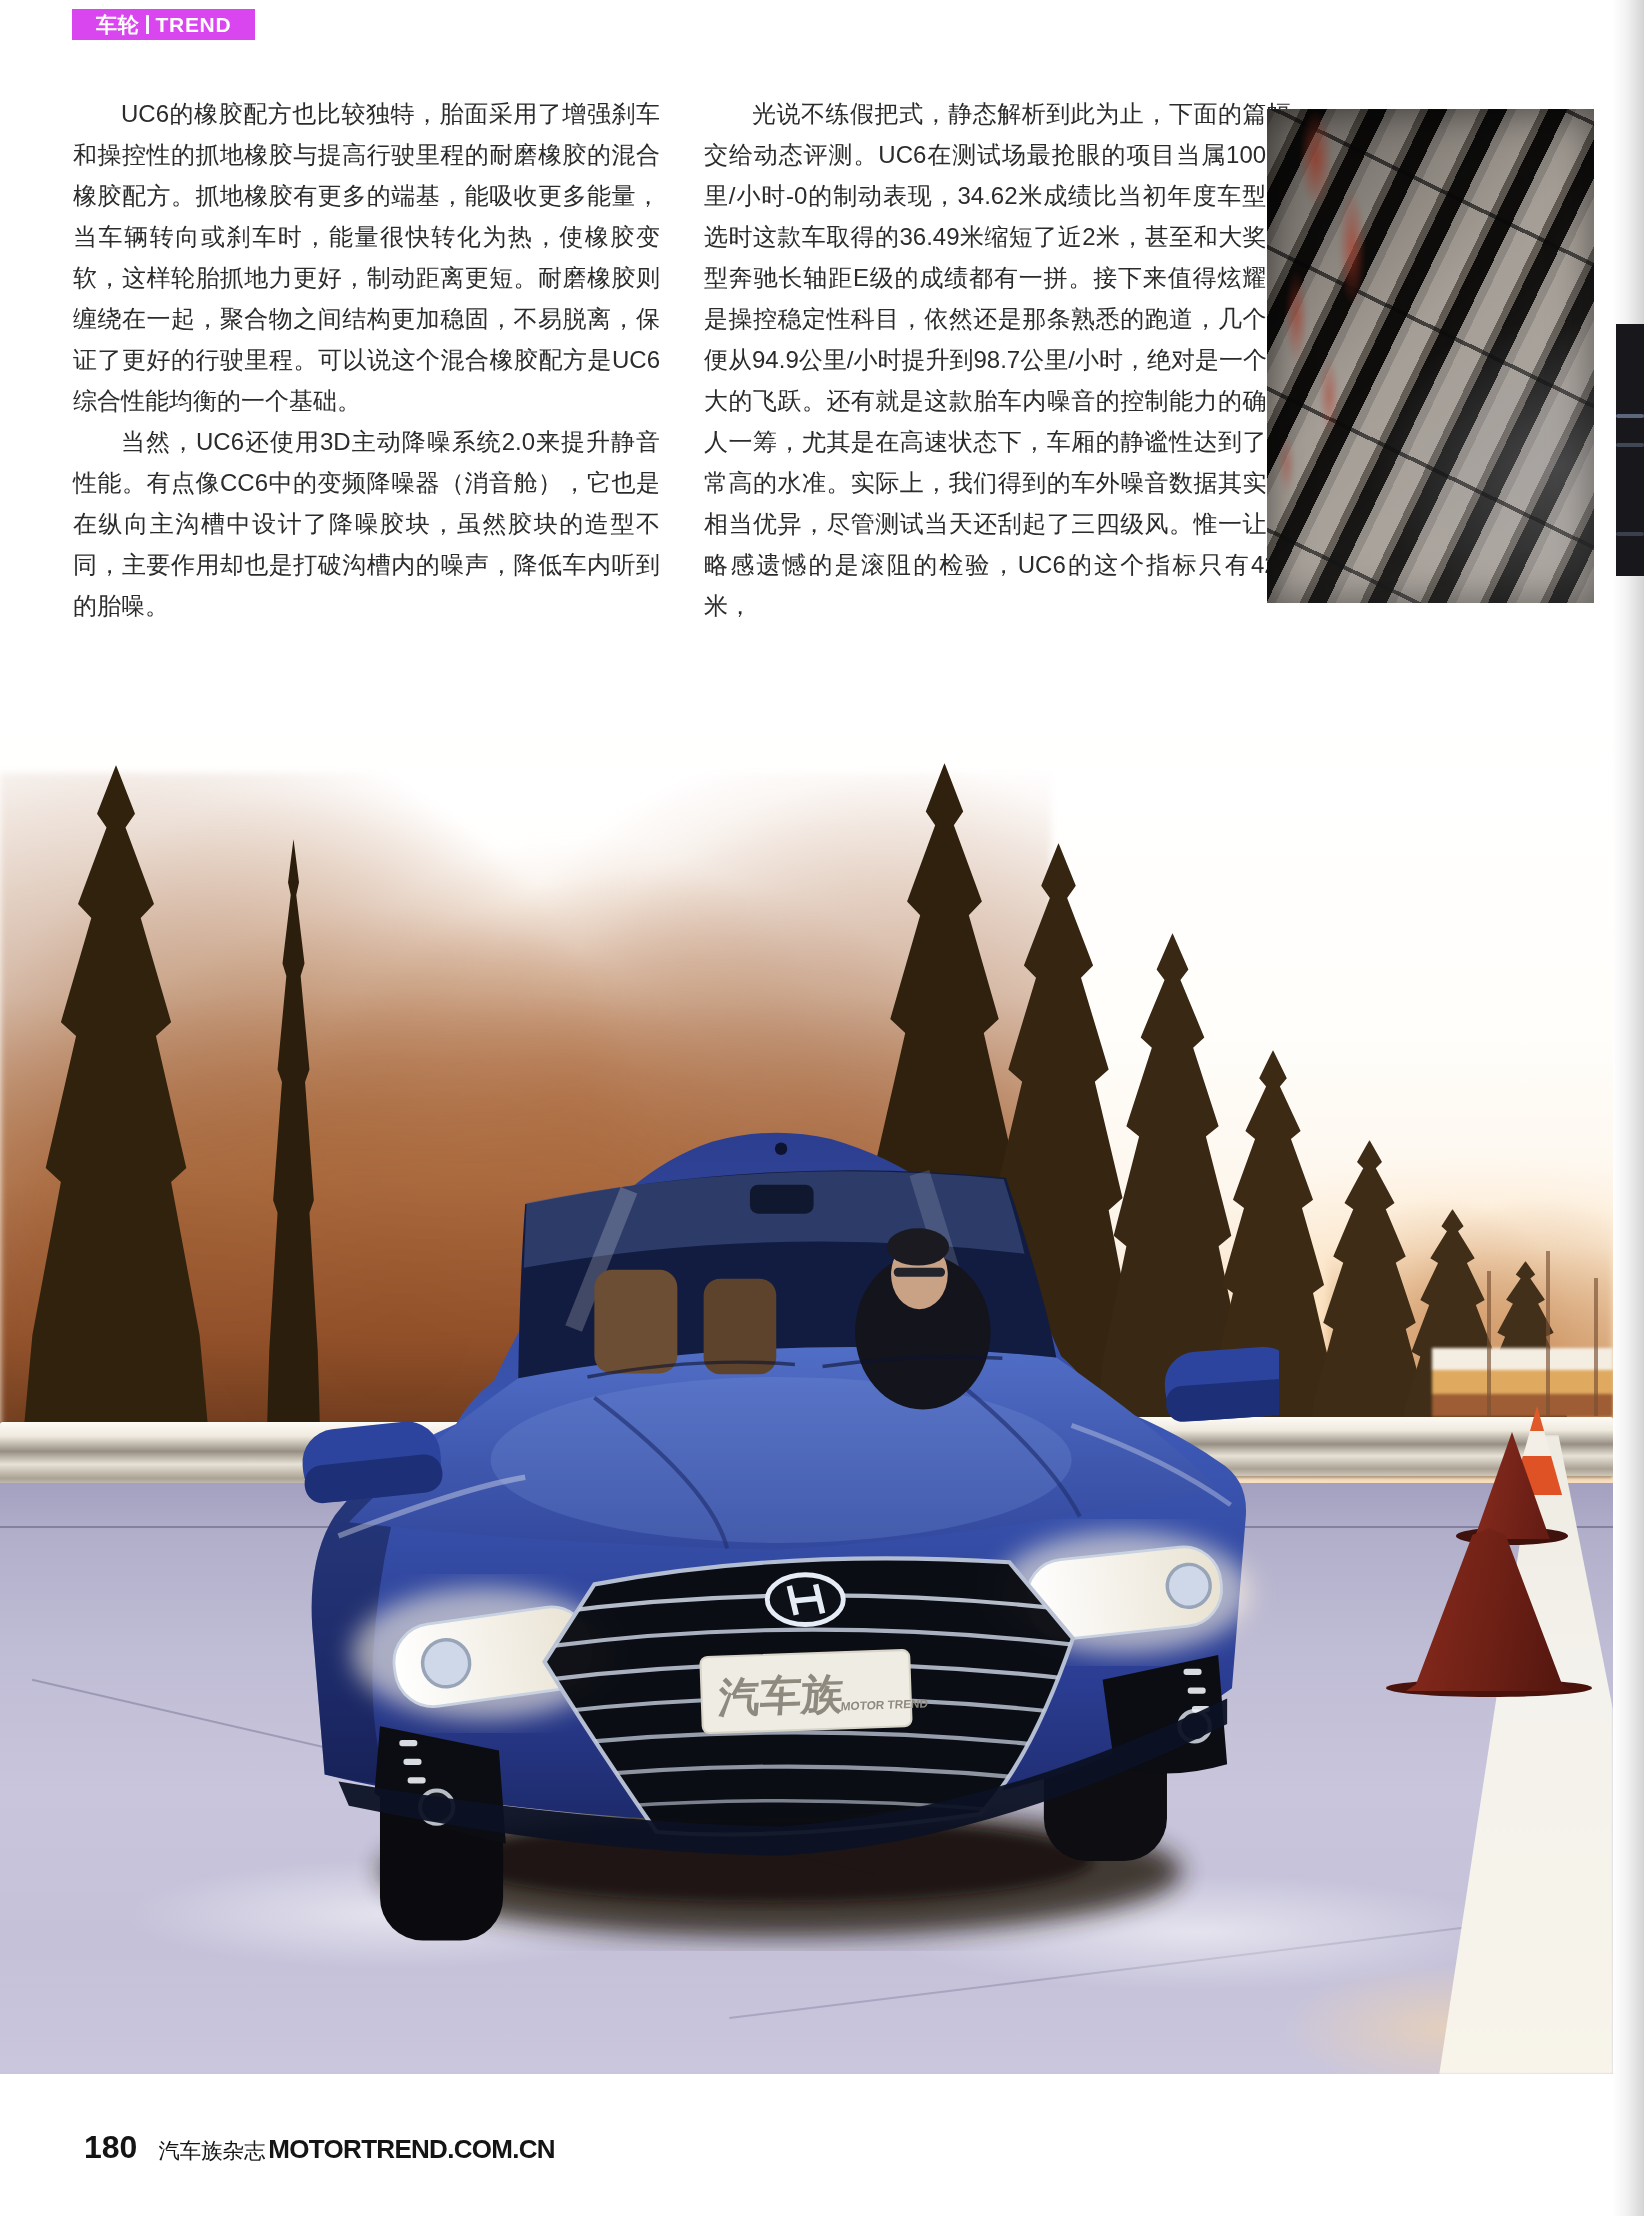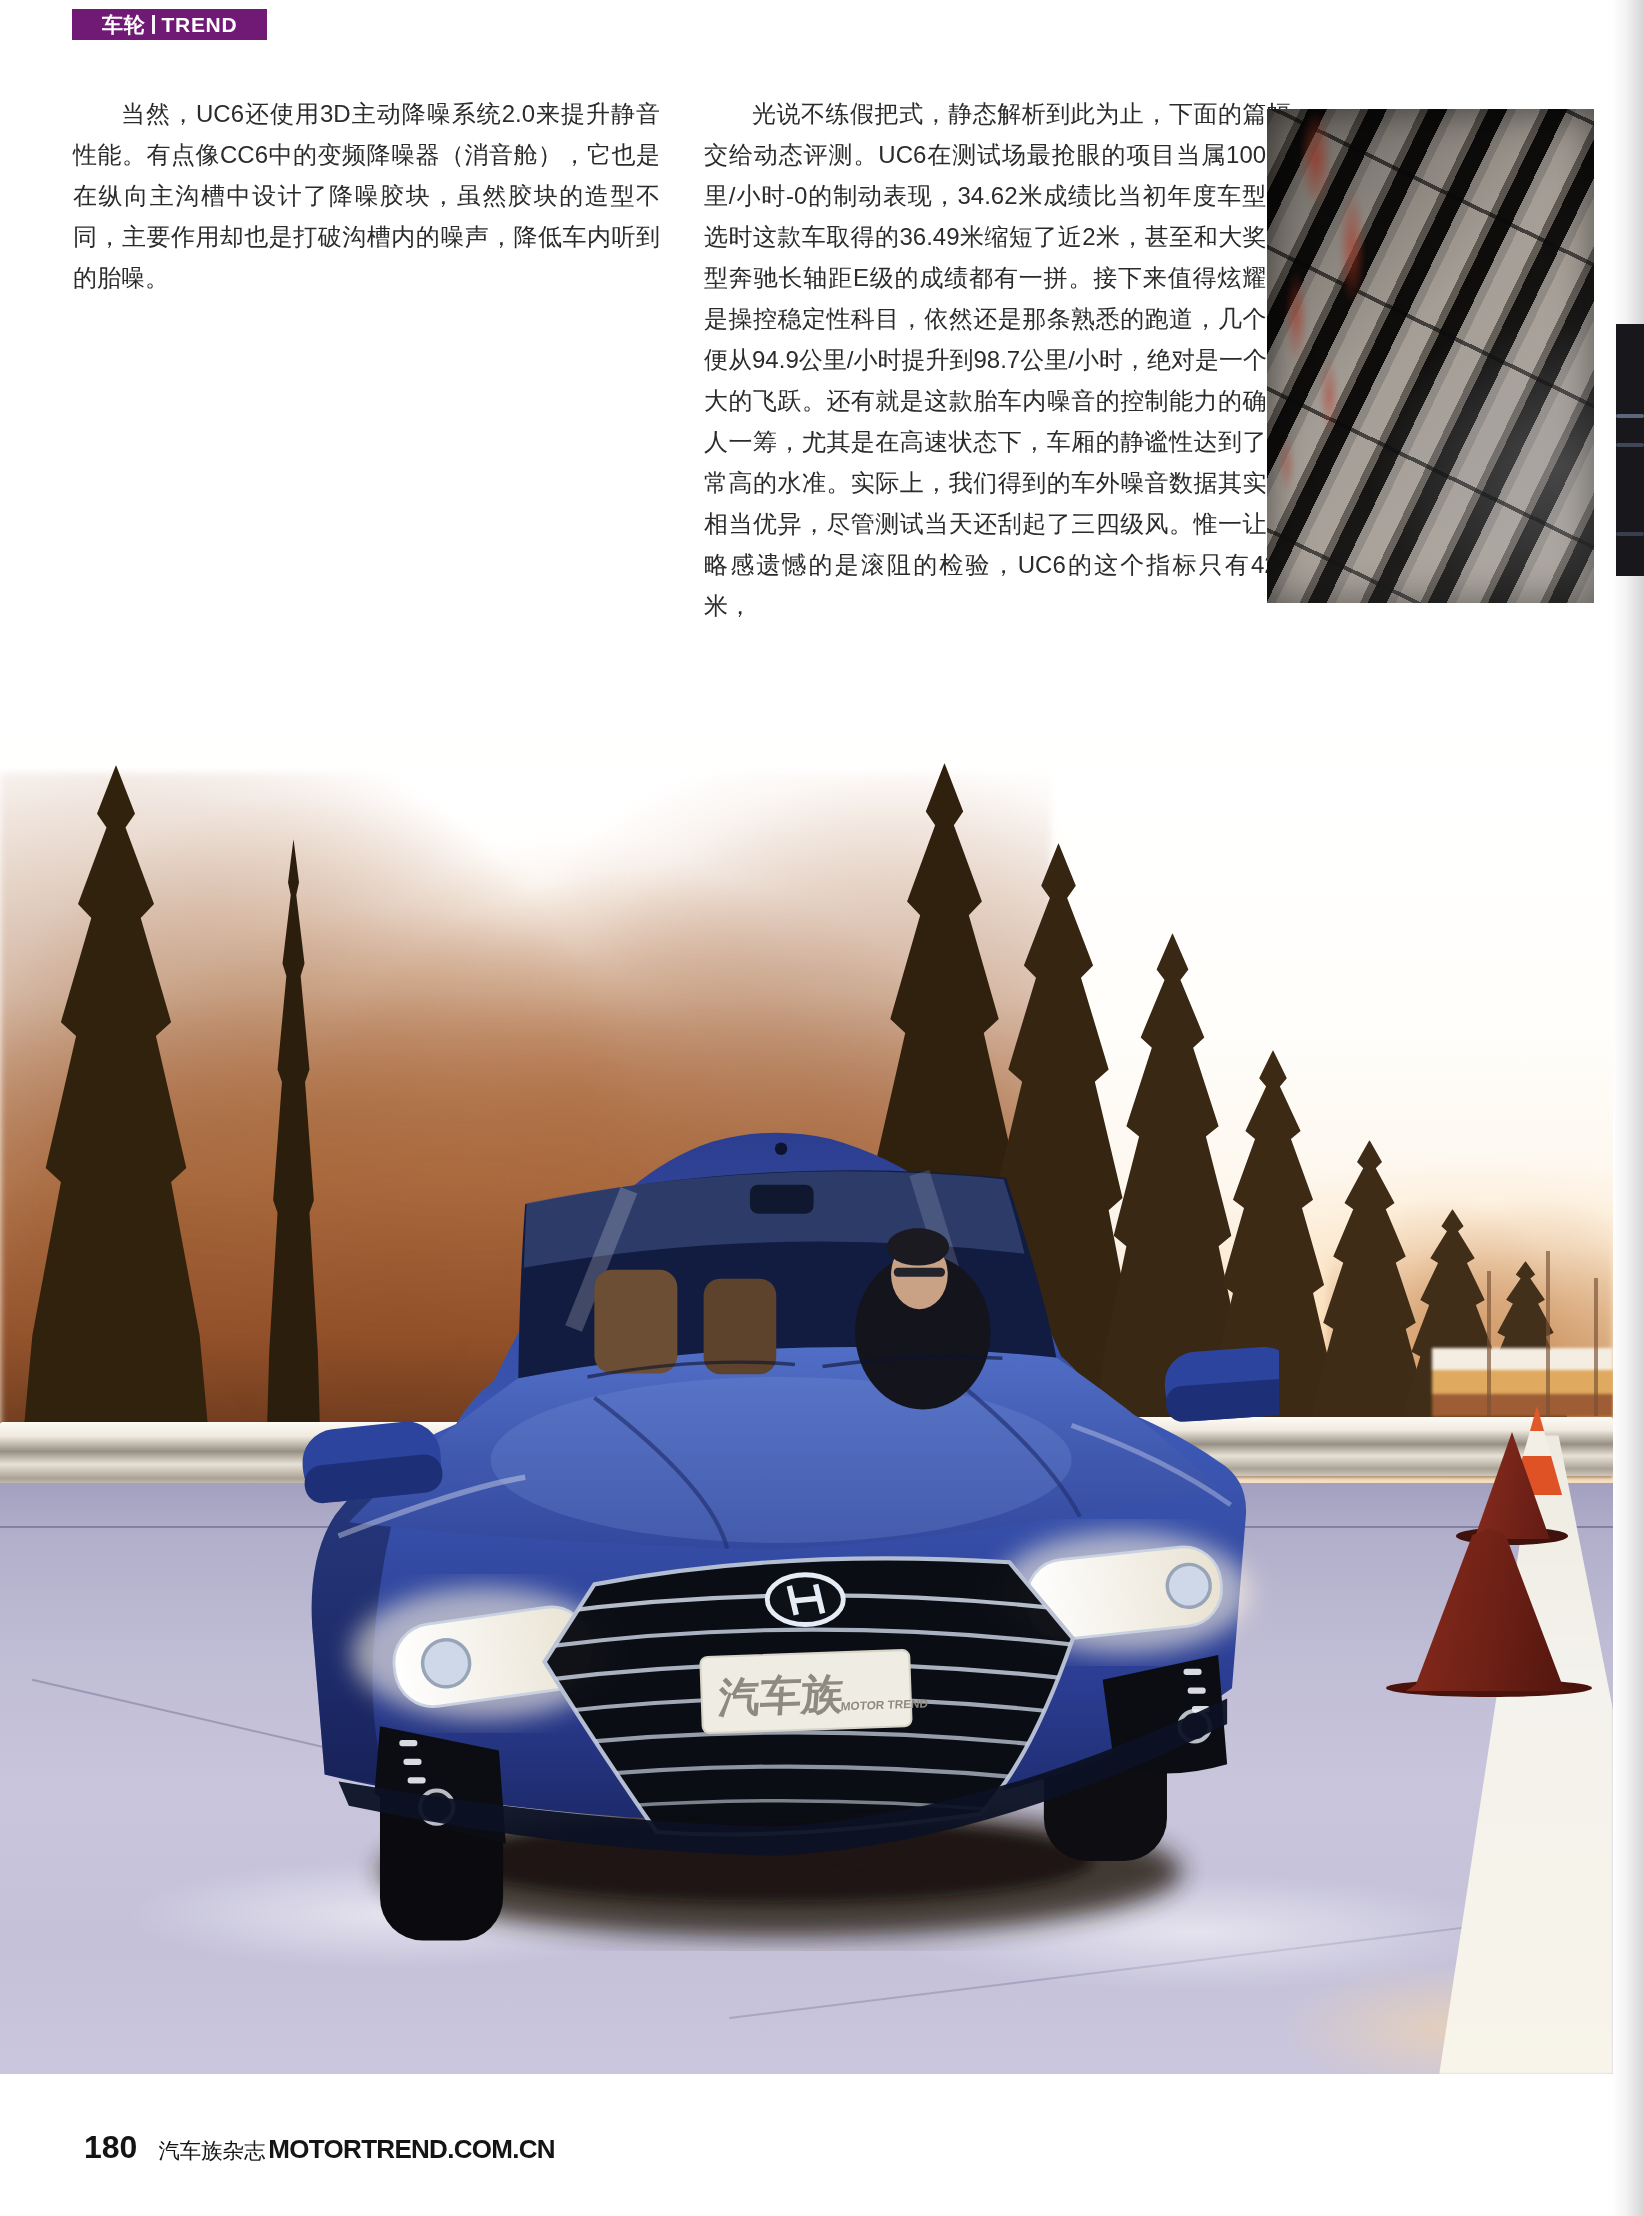--- a/index.html
+++ b/index.html
@@ -1,20 +1,20 @@
 <!DOCTYPE html>
 <html style="font-size:11px"><head>
 <meta charset="utf-8">
 <style>
   html,body{margin:0;padding:0;background:#ffffff;}
   .page{position:relative;width:1644px;height:2216px;background:#ffffff;overflow:hidden;
         font-family:"Liberation Sans","DejaVu Sans",sans-serif;}
 
   
-  .badge{position:absolute;left:72px;top:9px;height:31px;padding:0 30px;background:#701a75;
+  .badge{position:absolute;left:72px;top:9px;height:31px;padding:0 24px;background:#d946ef;
          color:#fff;display:flex;align-items:center;justify-content:center;font-weight:bold;
          font-size:21px;letter-spacing:0.7px;}
   .badge .sep{display:inline-block;width:2.1px;height:18.7px;background:#fff;margin:0 7px;opacity:.95;}
 
   
   .col{position:absolute;top:93px;width:587px;font-size:24px;line-height:41px;
        text-align:justify;color:#2b2b2b;}
   .col p{margin:0;text-indent:2em;}
   .col1{left:73px;}
   .col2{left:704px;}
@@ -100,20 +100,21 @@
 
 <div class="page">
 
   <div class="badge">
     <span>车轮</span>
     <span class="sep"></span>
     <span>TREND</span>
   </div>
 
   <div class="col col1">
+    <p>UC6的橡胶配方也比较独特，胎面采用了增强刹车和操控性的抓地橡胶与提高行驶里程的耐磨橡胶的混合橡胶配方。抓地橡胶有更多的端基，能吸收更多能量，当车辆转向或刹车时，能量很快转化为热，使橡胶变软，这样轮胎抓地力更好，制动距离更短。耐磨橡胶则缠绕在一起，聚合物之间结构更加稳固，不易脱离，保证了更好的行驶里程。可以说这个混合橡胶配方是UC6综合性能均衡的一个基础。</p>
     <p>当然，UC6还使用3D主动降噪系统2.0来提升静音性能。有点像CC6中的变频降噪器（消音舱），它也是在纵向主沟槽中设计了降噪胶块，虽然胶块的造型不同，主要作用却也是打破沟槽内的噪声，降低车内听到的胎噪。</p>
   </div>
   <div class="col col2">
     <p>光说不练假把式，静态解析到此为止，下面的篇幅交给动态评测。UC6在测试场最抢眼的项目当属100公里/小时-0的制动表现，34.62米成绩比当初年度车型评选时这款车取得的36.49米缩短了近2米，甚至和大奖车型奔驰长轴距E级的成绩都有一拼。接下来值得炫耀的是操控稳定性科目，依然还是那条熟悉的跑道，几个月便从94.9公里/小时提升到98.7公里/小时，绝对是一个巨大的飞跃。还有就是这款胎车内噪音的控制能力的确高人一筹，尤其是在高速状态下，车厢的静谧性达到了非常高的水准。实际上，我们得到的车外噪音数据其实也相当优异，尽管测试当天还刮起了三四级风。惟一让我略感遗憾的是滚阻的检验，UC6的这个指标只有423米，</p>
   </div>
 
   <div class="tire">
     <div class="sipes"></div>
     <div class="red-marks"></div>
     <div class="shade"></div>

